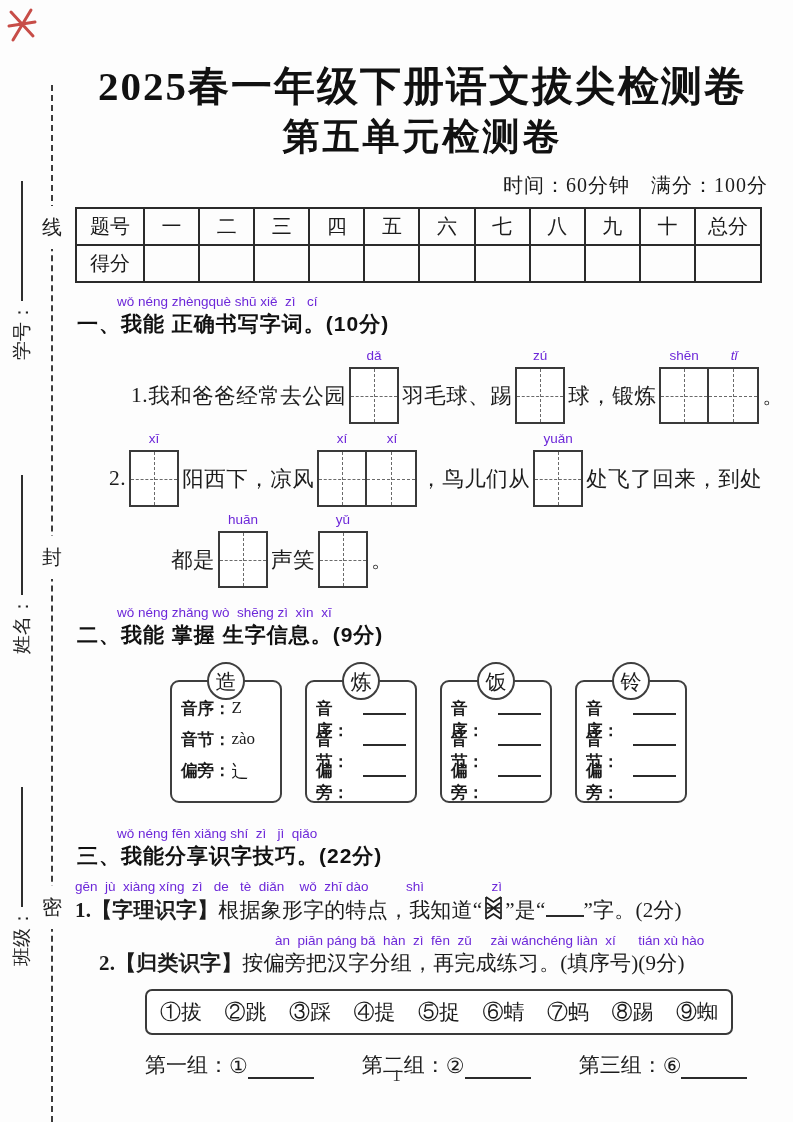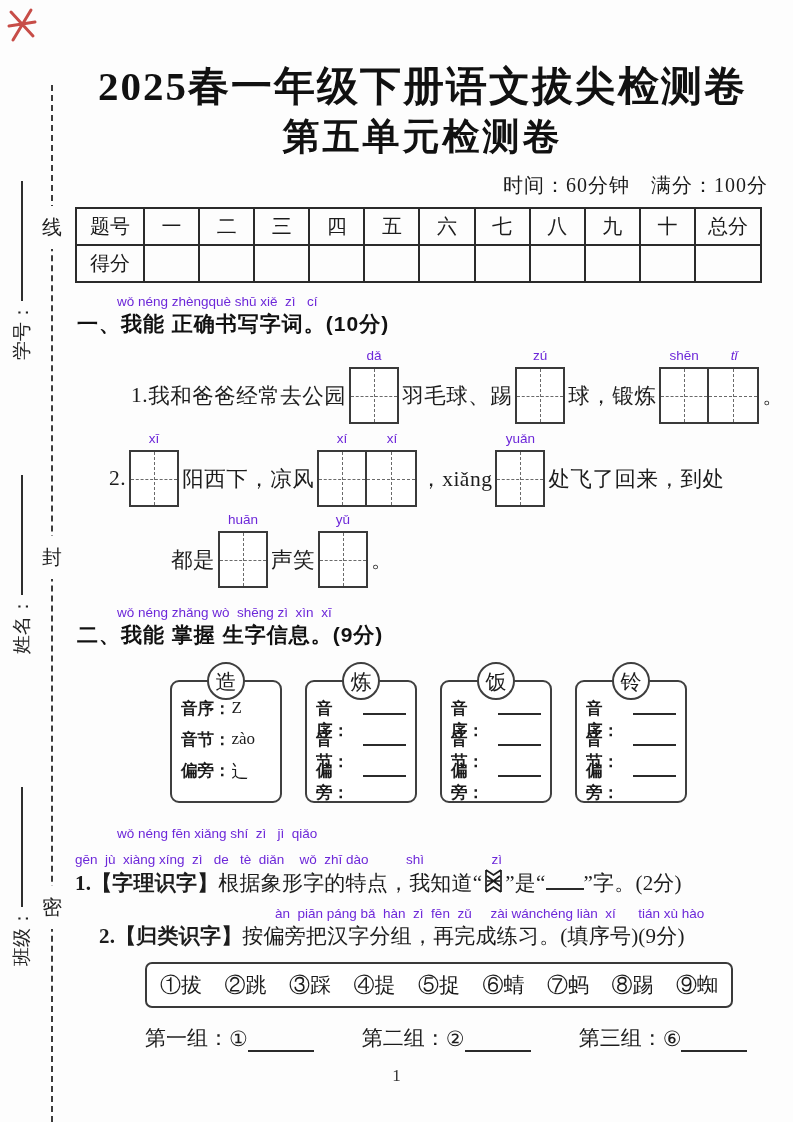--- a/index.html
+++ b/index.html
@@ -176,21 +176,21 @@
         <span class="pin pin-abs">xī</span>
         <span class="cell"></span>
       </span>
     <span>阳西下，凉风</span>
     <span class="bu">
       <span class="pin half" style="left:0;">xí</span>
       <span class="pin half" style="left:50%;">xí</span>
       <span class="cell"></span>
         <span class="cell"></span>
     </span>
-    <span>，xiǎng</span>
+    <span>，鸟儿们从</span>
     <span class="bu">
         <span class="pin pin-abs">yuǎn</span>
         <span class="cell"></span>
       </span>
     <span>处飞了回来，到处</span>
   </div>
 
   <div class="qrow" style="margin-top:24px; margin-left:96px;">
     <span>都是</span>
     <span class="bu">
@@ -268,20 +268,21 @@
         </div>
       <div class="fld">
           <span>偏旁：</span>
           <span class="bl bl44"></span>
         </div>
     </div>
   </div>
 
   <div style="margin-top:22px;">
     <div class="pin sec-pin">wǒ néng fēn xiǎng shí  zì   jì  qiǎo</div>
+    <div class="sec-h">三、我能分享识字技巧。(22分)</div>
   </div>
 
   <div style="margin-top:9px;">
     <div class="pin" style="line-height:17px;">gēn  jù  xiàng xíng  zì   de   tè  diǎn    wǒ  zhī dào          shì                  zì</div>
     <div class="q3row" style="">
       <span class="tag">1.</span><span class="tag">【字理识字】</span><span>根据象形字的特点，我知道“</span><svg class="glyph-net" width="21" height="26" viewBox="0 0 21 26">
           <path d="M3 2 L3 24 M18 2 L18 24 M3 2 L10.5 7 L18 2 M3 24 L10.5 19 L18 24 M4 8 L17 18 M17 8 L4 18 M4 13 L17 13" stroke="#1c1c1c" stroke-width="1.7" fill="none"></path>
         </svg><span>”是“</span><span class="bl bl38"></span><span>”字。(2分)</span>
     </div>
   </div>

